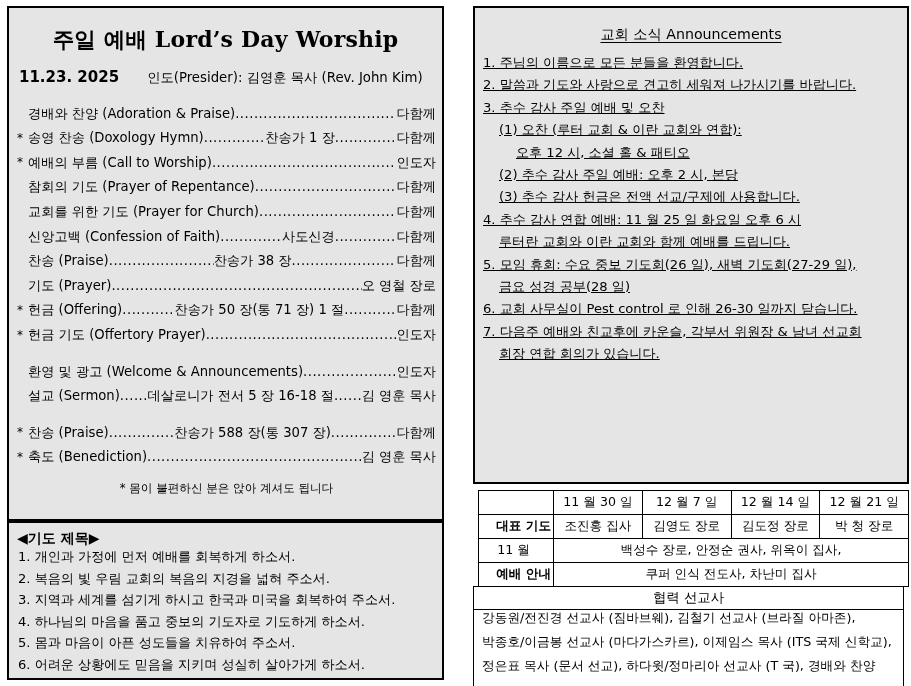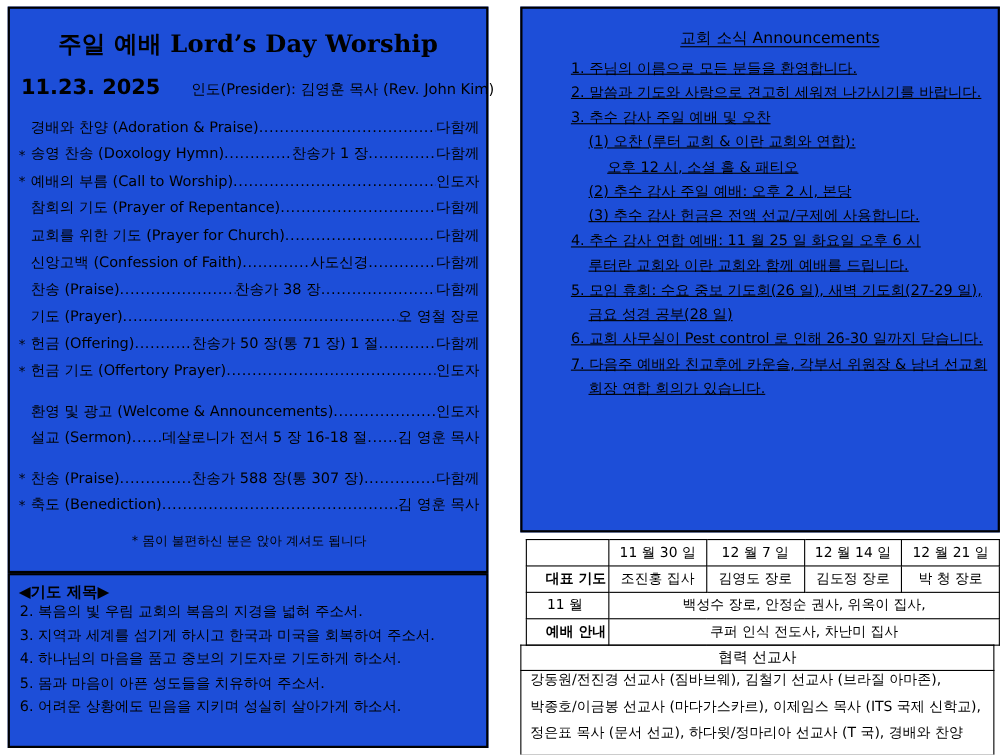--- a/index.html
+++ b/index.html
@@ -13,25 +13,25 @@
   #page {
     position: relative;
     width: 911px; height: 686px;
     overflow: hidden;
   }
 
   
   .panel {
     position: absolute;
     border: 2px solid #000;
-    background: #1d4ed8;
+    background: #e5e5e5;
   }
   #left-panel  { left: 7px;  top: 6px;  width: 437px; height: 515px; }
   #prayer-panel{ left: 7px;  top: 521px;width: 437px; height: 159px; }
-  #right-panel { left: 473px;top: 6px;  width: 436px; height: 478px; padding-left: 36px; }
+  #right-panel { left: 473px;top: 6px;  width: 436px; height: 478px; }
 
   
   .worship-title {
     text-align: center;
     font-size: 21.5px;
     font-weight: bold;
     margin-top: 17px;
     letter-spacing: 0.2px;
     white-space: nowrap;
   }
@@ -40,21 +40,21 @@
     font-size: 22px;
   }
   .meta-row {
     display: flex;
     align-items: baseline;
     margin: 14px 0 0 0;
     padding: 0 8px 0 10px;
     font-size: 13.3px;
     white-space: nowrap;
   }
-  .meta-date { font-weight: bold; font-size: 19px; }
+  .meta-date { font-weight: bold; font-size: 15px; }
   .meta-presider { margin-left: 28px; }
 
   
   #order-list { margin-top: 14px; padding: 0 6px 0 8px; }
   .ol-row {
     display: flex;
     align-items: center;
     font-size: 13.2px;
     line-height: 1.0;
     height: 24.6px;
@@ -291,20 +291,21 @@
         </div>
         <div class="footnotes">
           <div>* 몸이 불편하신 분은 앉아 계셔도 됩니다</div>
         </div>
       </div>
   </div>
 
   <div class="panel" id="prayer-panel">
     <div class="prayer-head">◀기도 제목▶</div>
     <div id="prayer-topic-list">
+        <div class="prayer-item">1. 개인과 가정에 먼저 예배를 회복하게 하소서.</div>
         <div class="prayer-item">2. 복음의 빛 우림 교회의 복음의 지경을 넓혀 주소서.</div>
         <div class="prayer-item">3. 지역과 세계를 섬기게 하시고 한국과 미국을 회복하여 주소서.</div>
         <div class="prayer-item">4. 하나님의 마음을 품고 중보의 기도자로 기도하게 하소서.</div>
         <div class="prayer-item">5. 몸과 마음이 아픈 성도들을 치유하여 주소서.</div>
         <div class="prayer-item">6. 어려운 상황에도 믿음을 지키며 성실히 살아가게 하소서.</div>
       </div>
   </div>
 
   <div class="panel" id="right-panel">
     <div class="ann-title">교회 소식 Announcements</div>

